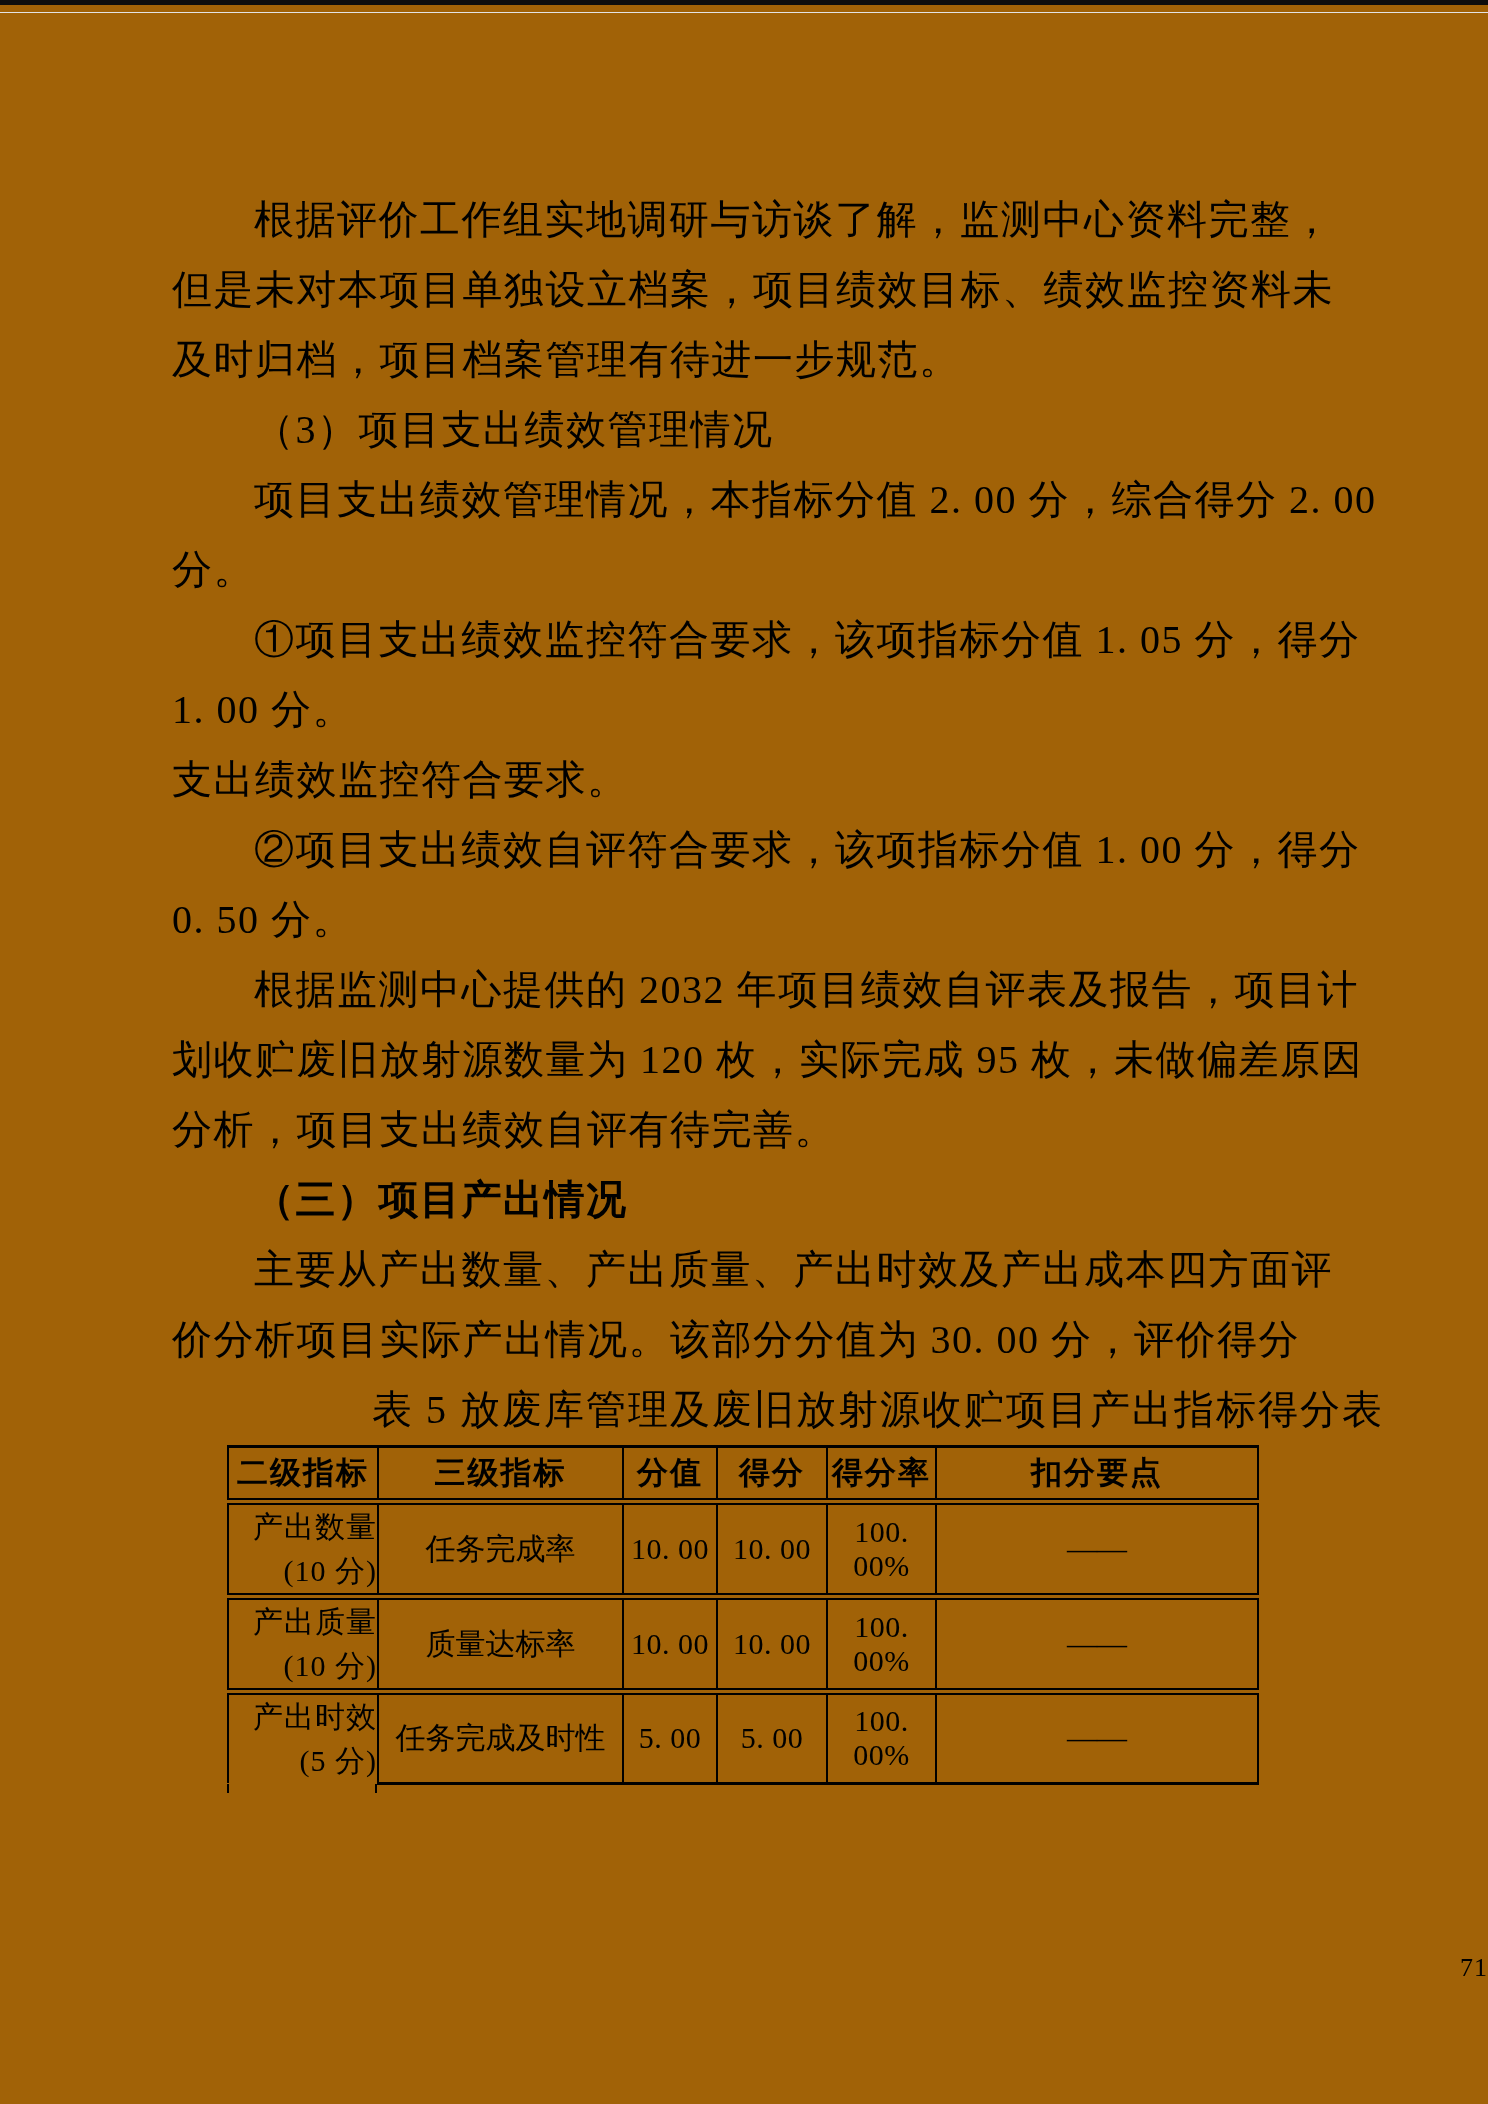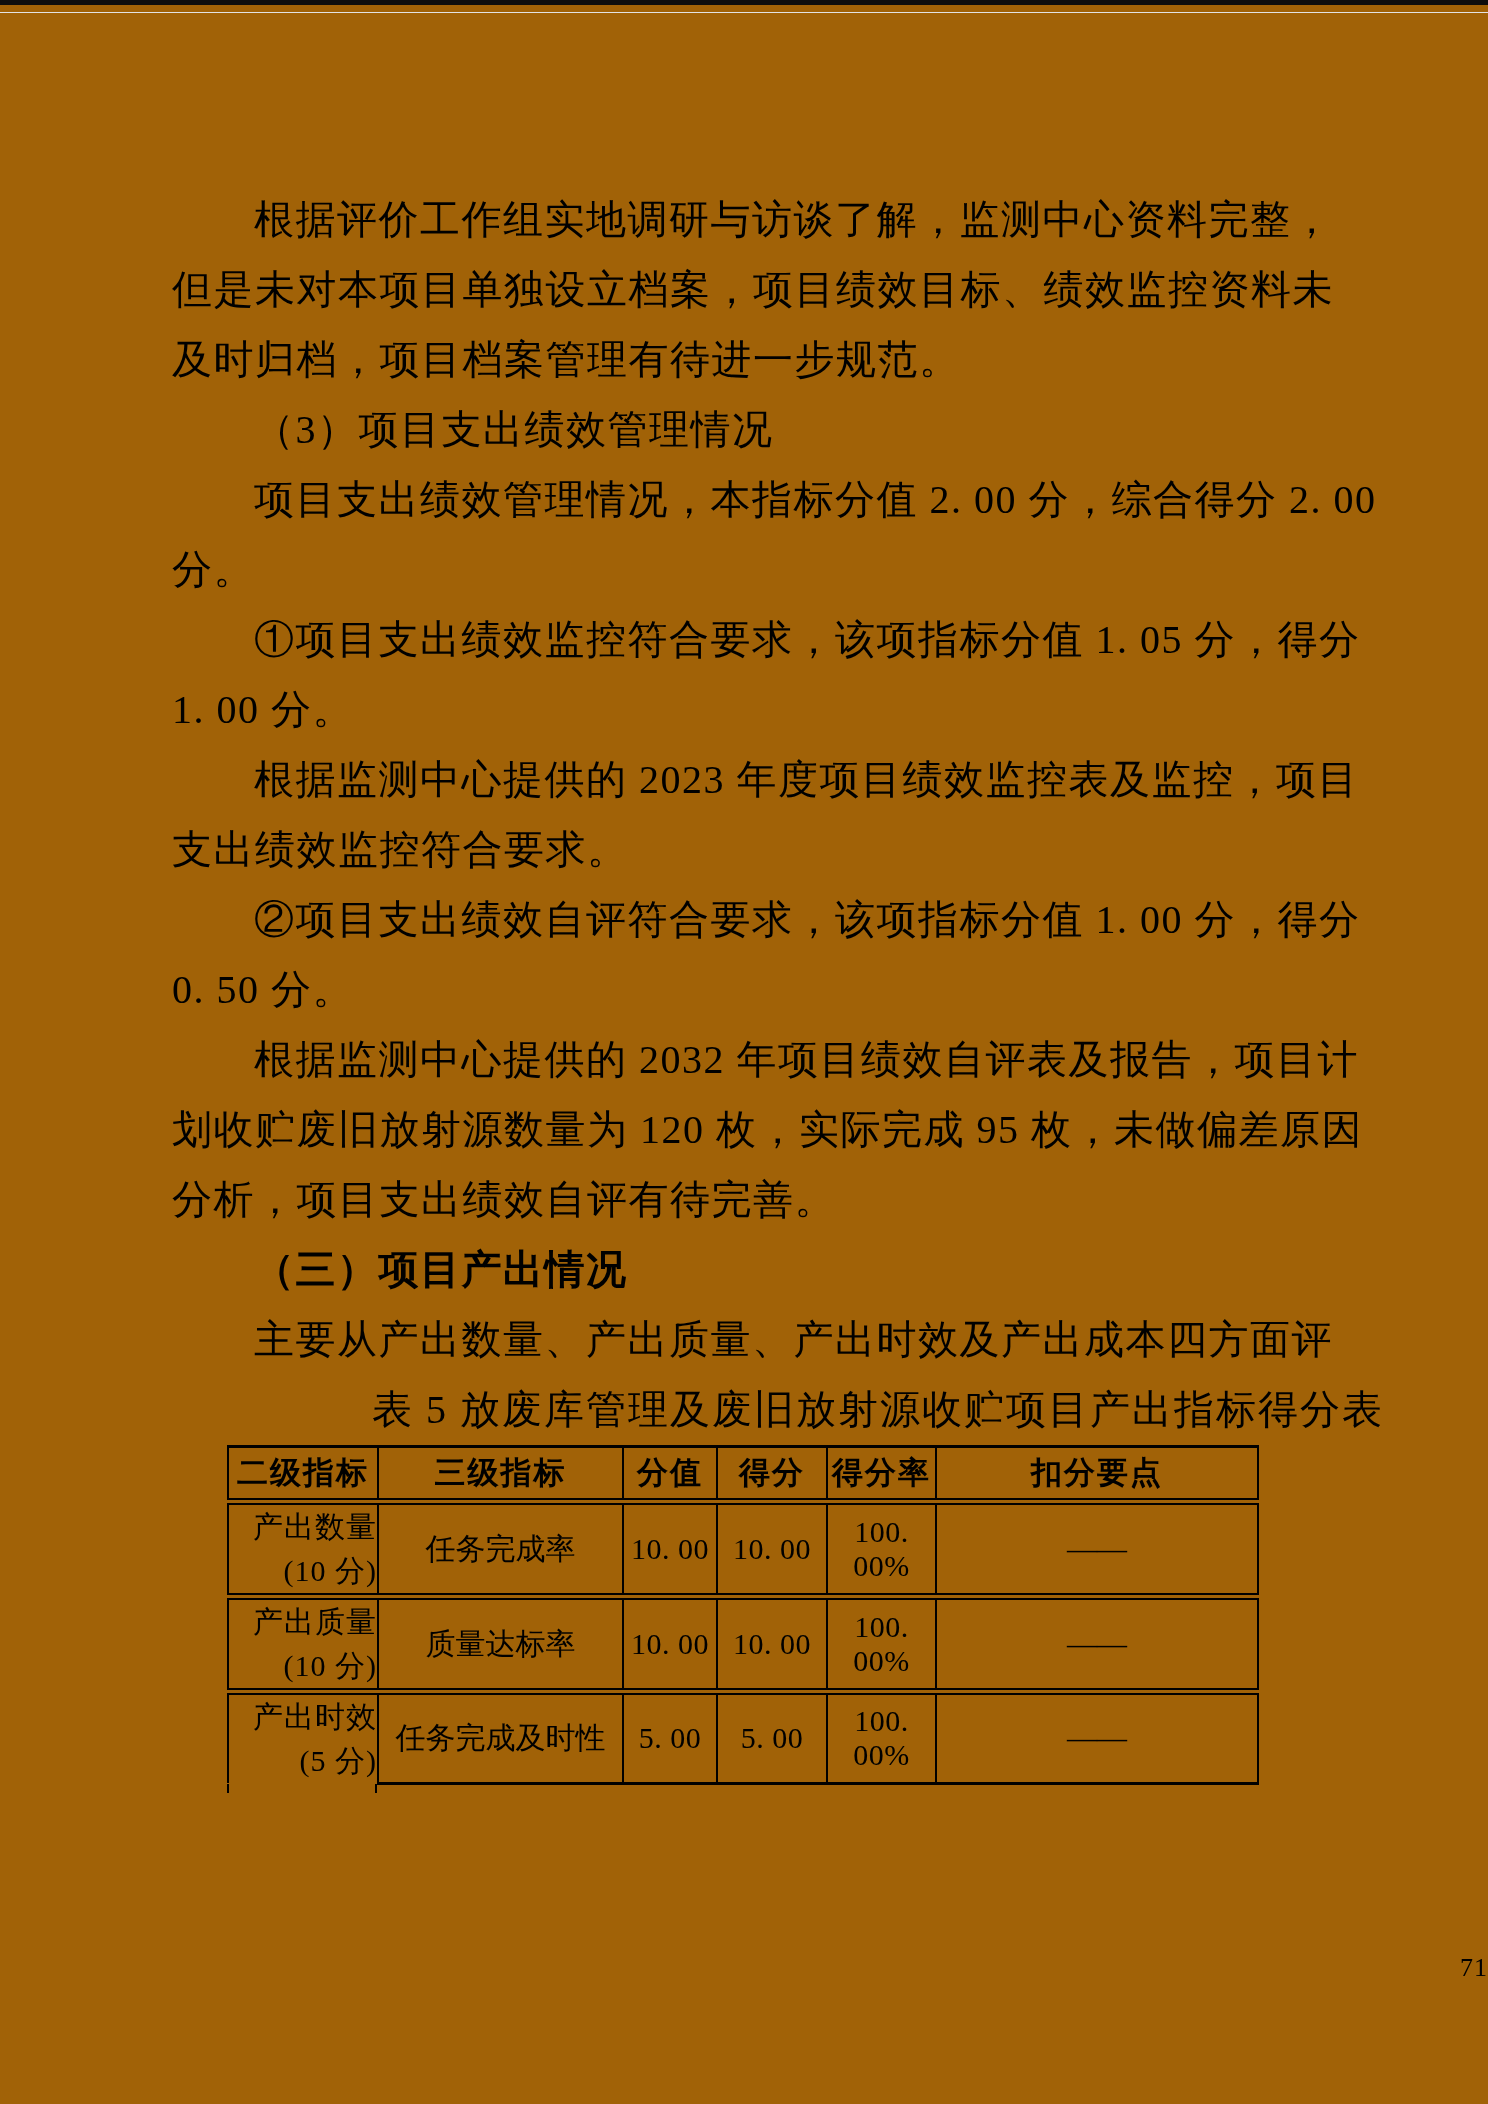--- a/index.html
+++ b/index.html
@@ -57,29 +57,29 @@
 
   <div class="content">
     <div class="line indent">根据评价工作组实地调研与访谈了解，监测中心资料完整，</div>
     <div class="line">但是未对本项目单独设立档案，项目绩效目标、绩效监控资料未</div>
     <div class="line">及时归档，项目档案管理有待进一步规范。</div>
     <div class="line indent">（3）项目支出绩效管理情况</div>
     <div class="line indent">项目支出绩效管理情况，本指标分值 2. 00 分，综合得分 2. 00</div>
     <div class="line">分。</div>
     <div class="line indent">①项目支出绩效监控符合要求，该项指标分值 1. 05 分，得分</div>
     <div class="line">1. 00 分。</div>
-    <div class="line indent">根据监测中心提供的 2023 年度项目绩效监控表及监控，项目</div>
     <div class="line">支出绩效监控符合要求。</div>
     <div class="line indent">②项目支出绩效自评符合要求，该项指标分值 1. 00 分，得分</div>
     <div class="line">0. 50 分。</div>
     <div class="line indent">根据监测中心提供的 2032 年项目绩效自评表及报告，项目计</div>
     <div class="line">划收贮废旧放射源数量为 120 枚，实际完成 95 枚，未做偏差原因</div>
     <div class="line">分析，项目支出绩效自评有待完善。</div>
     <div class="line indent bold">（三）项目产出情况</div>
     <div class="line indent">主要从产出数量、产出质量、产出时效及产出成本四方面评</div>
+    <div class="line">价分析项目实际产出情况。该部分分值为 30. 00 分，评价得分</div>
     <div class="line table-title">表 5 放废库管理及废旧放射源收贮项目产出指标得分表</div>
 
     <div class="score-table-wrap">
       <table class="score-table">
         <colgroup>
           <col style="width:150px">
             <col style="width:245px">
             <col style="width:94px">
           <col style="width:110px">
             <col style="width:109px">

